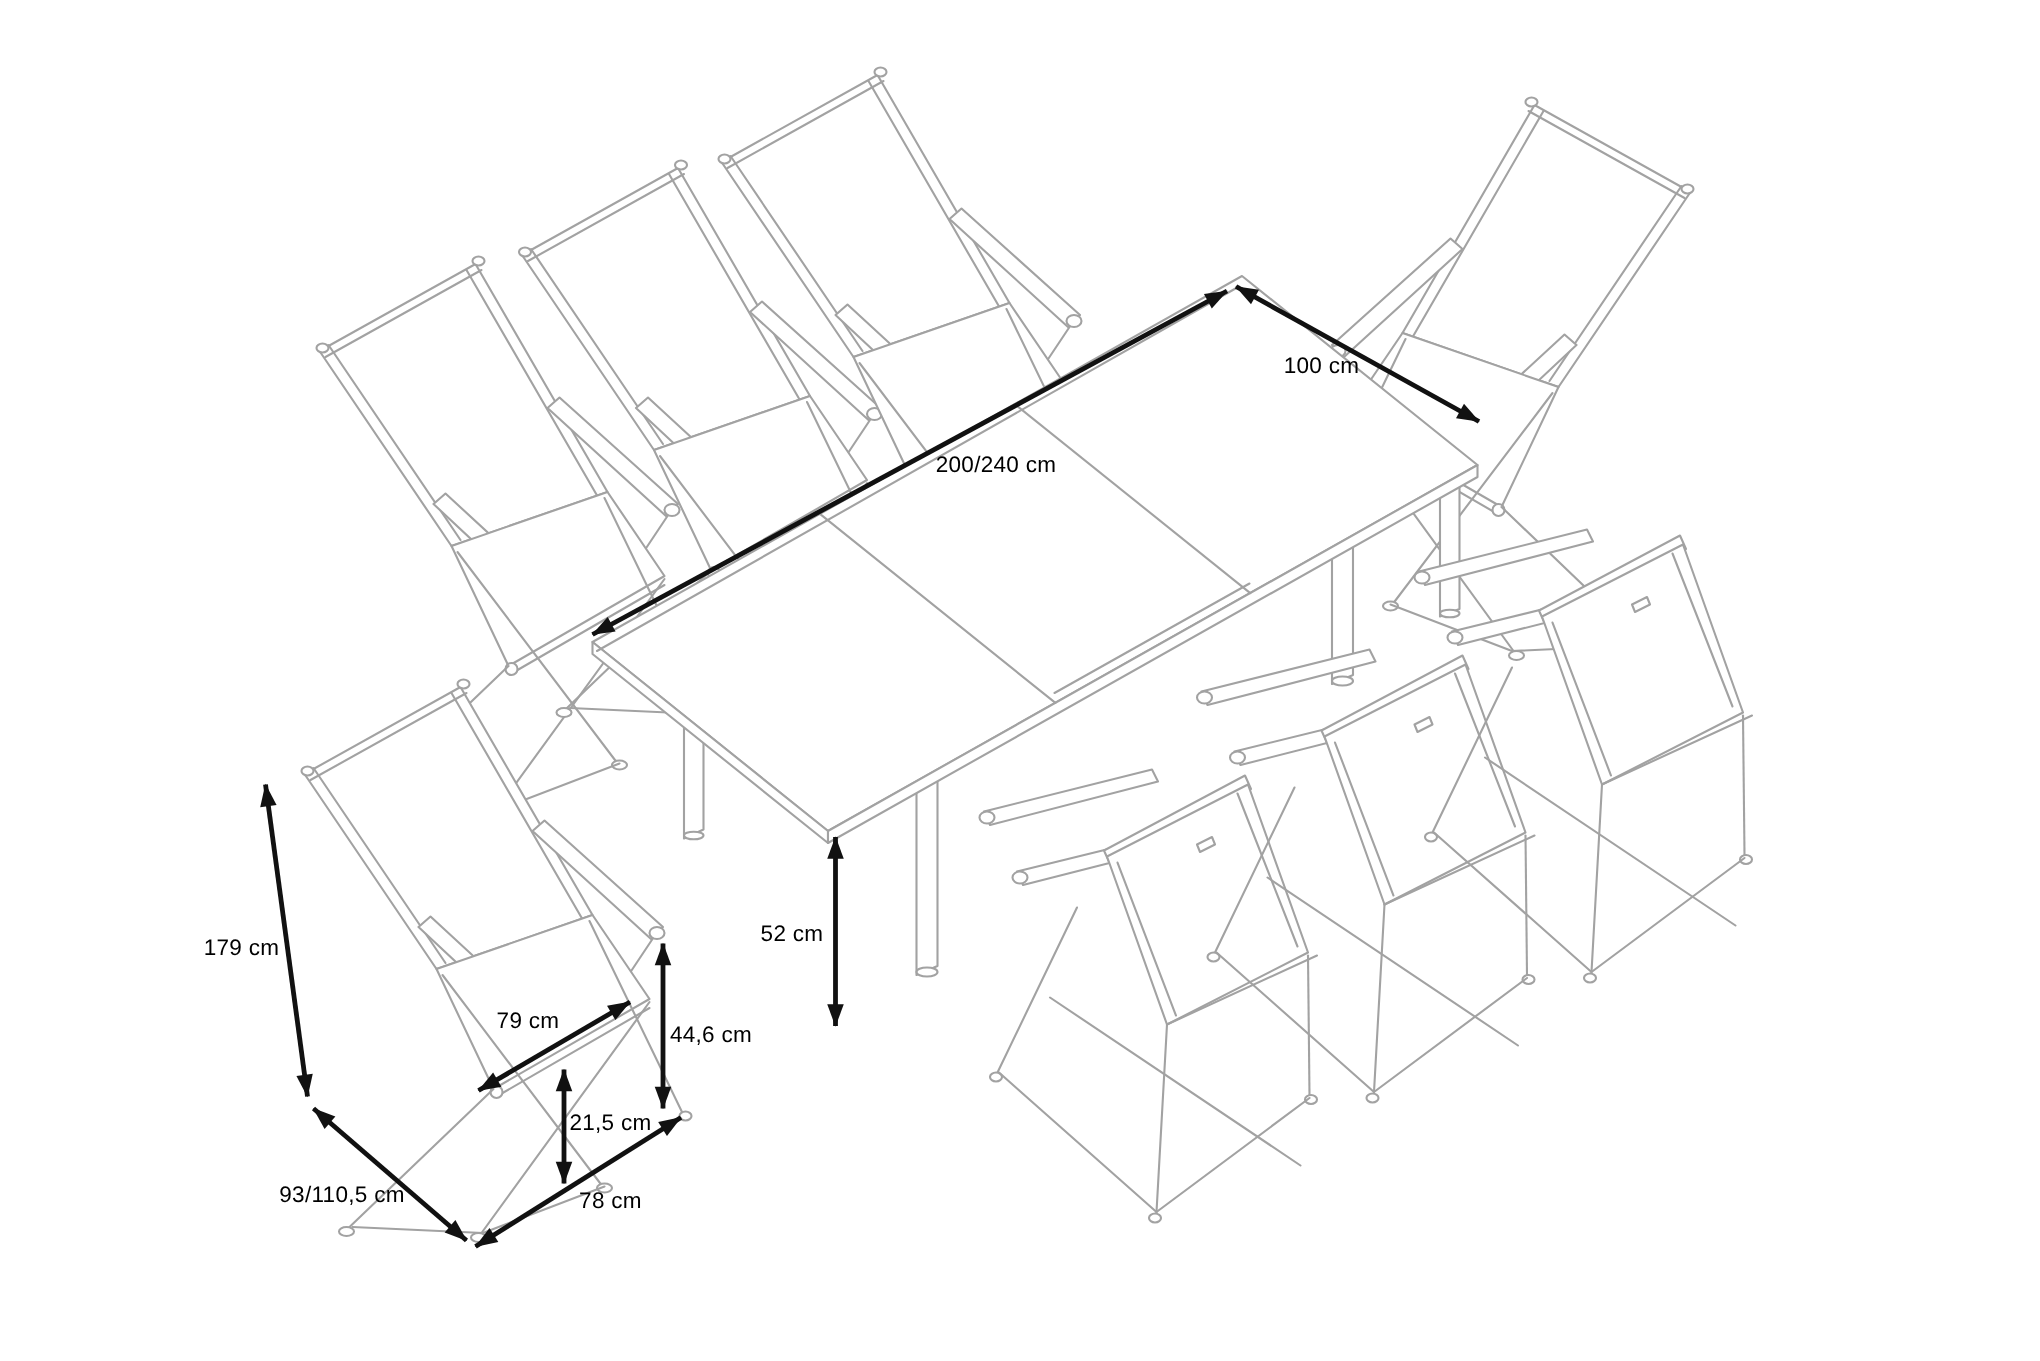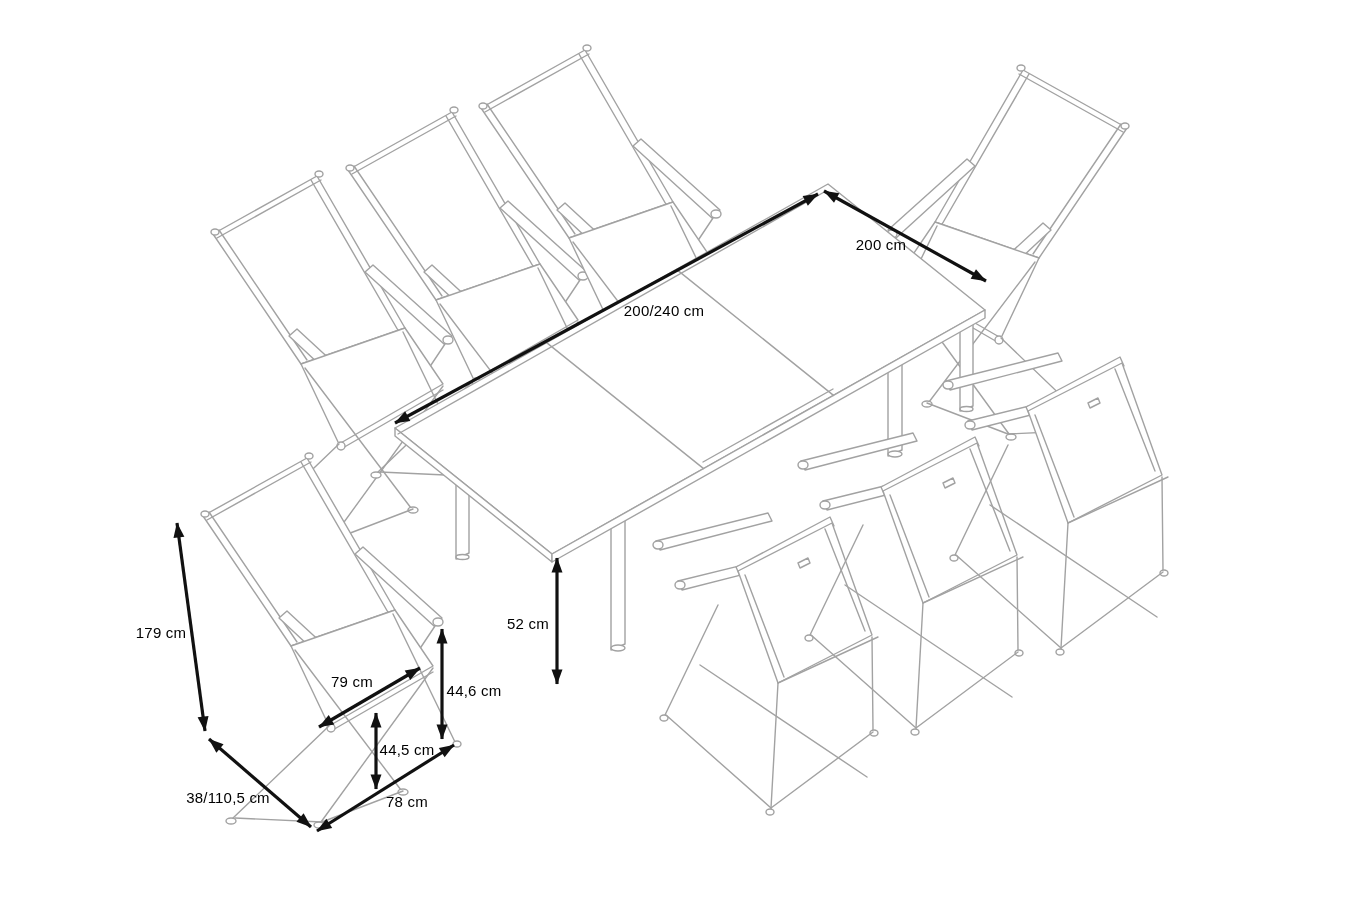--- a/index.html
+++ b/index.html
@@ -175,29 +175,29 @@
       <line x1="420" y1="668" x2="319" y2="727" marker-start="url(#ah)" marker-end="url(#ah)"></line>
       <line x1="442" y1="629" x2="442" y2="739" marker-start="url(#ah)" marker-end="url(#ah)"></line>
       <line x1="376" y1="713" x2="376" y2="789" marker-start="url(#ah)" marker-end="url(#ah)"></line>
       <line x1="454" y1="745" x2="317" y2="831" marker-start="url(#ah)" marker-end="url(#ah)"></line>
       <line x1="209" y1="739" x2="311" y2="827" marker-start="url(#ah)" marker-end="url(#ah)"></line>
     </g>
   </svg>
 
   <div class="dim-label" style="left:664px; top:310px">200/240 cm</div>
 
-  <div class="dim-label" style="left:881px; top:244px">200 cm</div>
+  <div class="dim-label" style="left:881px; top:244px">100 cm</div>
 
   <div class="dim-label" style="left:528px; top:623px">52 cm</div>
 
   <div class="dim-label" style="left:161px; top:632px">179 cm</div>
 
   <div class="dim-label" style="left:352px; top:681px">79 cm</div>
 
   <div class="dim-label" style="left:474px; top:690px">44,6 cm</div>
 
-  <div class="dim-label" style="left:407px; top:749px">44,5 cm</div>
+  <div class="dim-label" style="left:407px; top:749px">21,5 cm</div>
 
   <div class="dim-label" style="left:407px; top:801px">78 cm</div>
 
-  <div class="dim-label" style="left:228px; top:797px">38/110,5 cm</div>
+  <div class="dim-label" style="left:228px; top:797px">93/110,5 cm</div>
 
 </div>
 
 </body></html>

